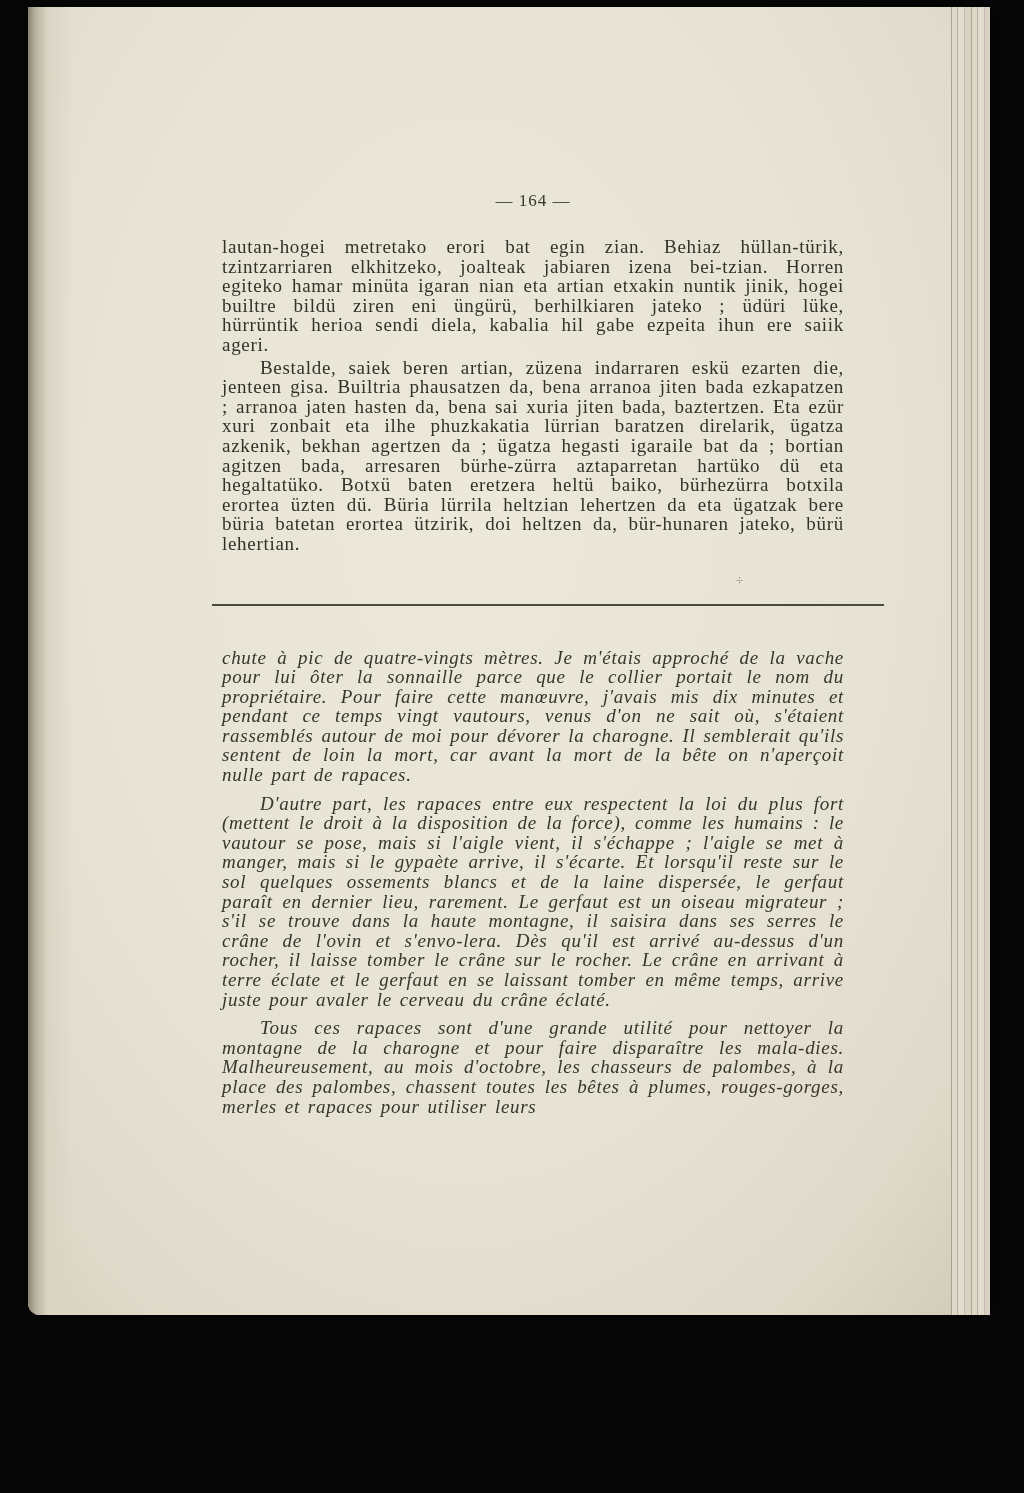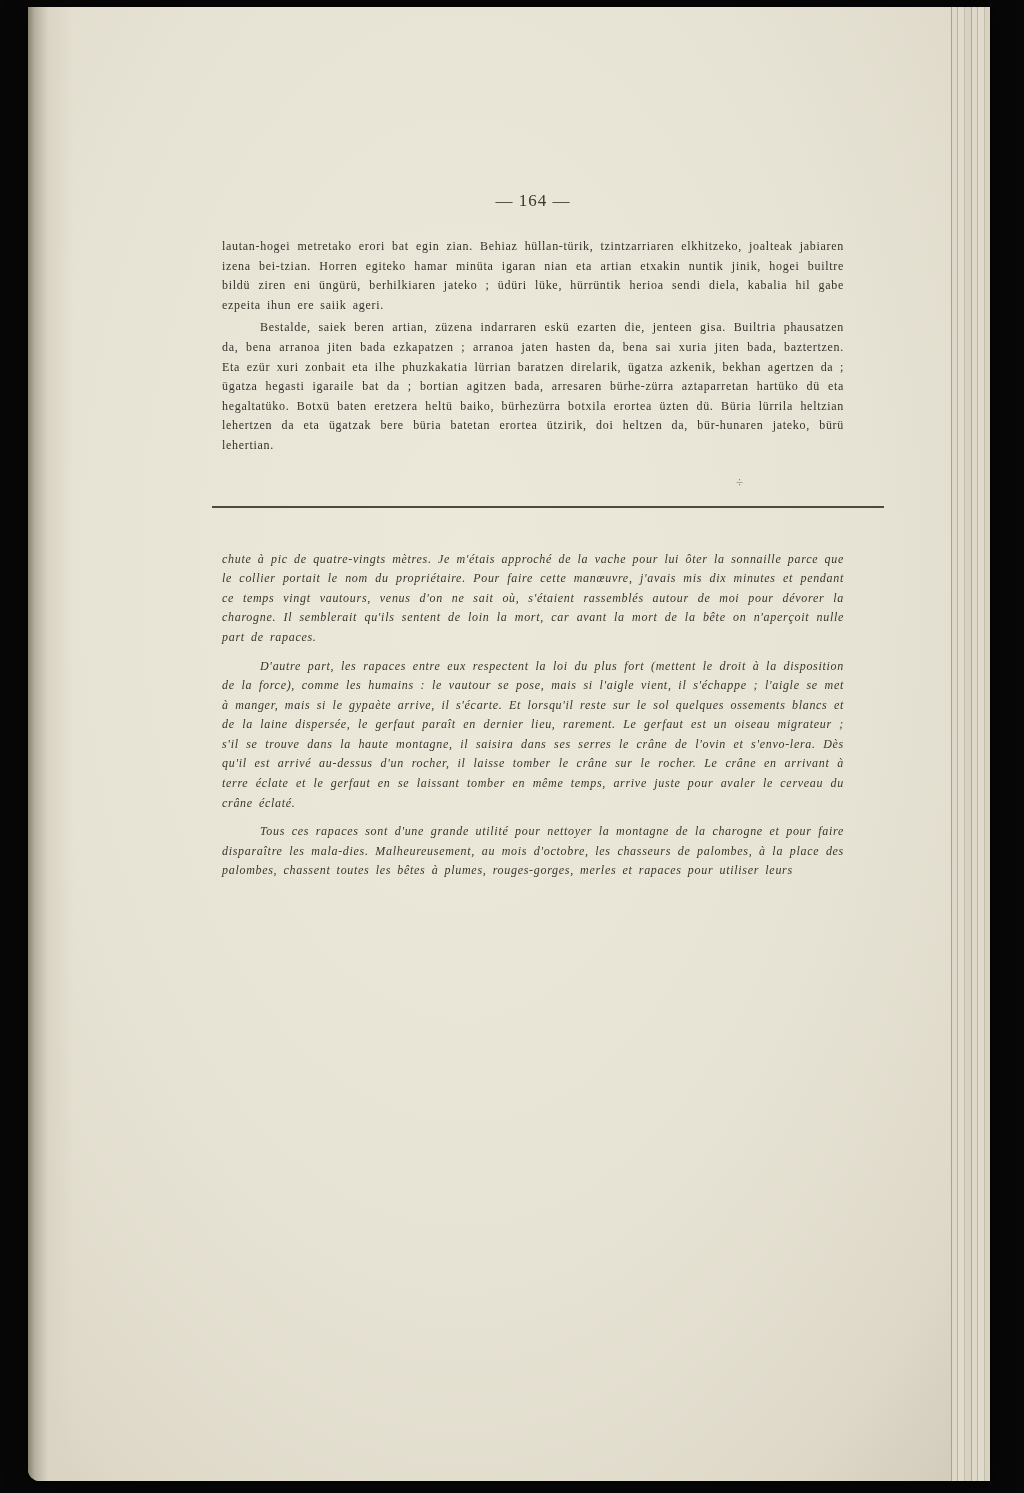--- a/index.html
+++ b/index.html
@@ -13,21 +13,21 @@
     height: 1493px;
     background: #070707;
     overflow: hidden;
     font-family: "Liberation Serif", serif;
   }
   .page {
     position: absolute;
     left: 28px;
     top: 7px;
     width: 962px;
-    height: 1474px;
+    height: 1308px;
     background: radial-gradient(ellipse at 45% 38%, #ece8da 0%, #e7e3d4 55%, #ded9c9 82%, #cfc9b8 100%);
     box-shadow: 0 0 22px rgba(0,0,0,0.75);
     border-bottom-left-radius: 12px;
     border-top-left-radius: 3px;
     font-family: Liberation Serif, serif;
   }
   
   .edges {
     position: absolute;
     right: 0;
@@ -69,21 +69,21 @@
   .page-number {
     margin-top: 184px;
     margin-bottom: 26px;
     text-align: center;
     font-size: 17px;
     letter-spacing: 1px;
     color: #3a372f;
   }
   p.para {
     margin: 0 0 3px 0;
-    font-size: 12px;
+    font-size: 19px;
     line-height: 19.6px;
     text-align: justify;
     letter-spacing: 0.7px;
     word-spacing: 2.5px;
     color: #34312a;
   }
   p.indent { text-indent: 38px; }
   p.fr {
     font-style: italic;
     margin-bottom: 9px;

